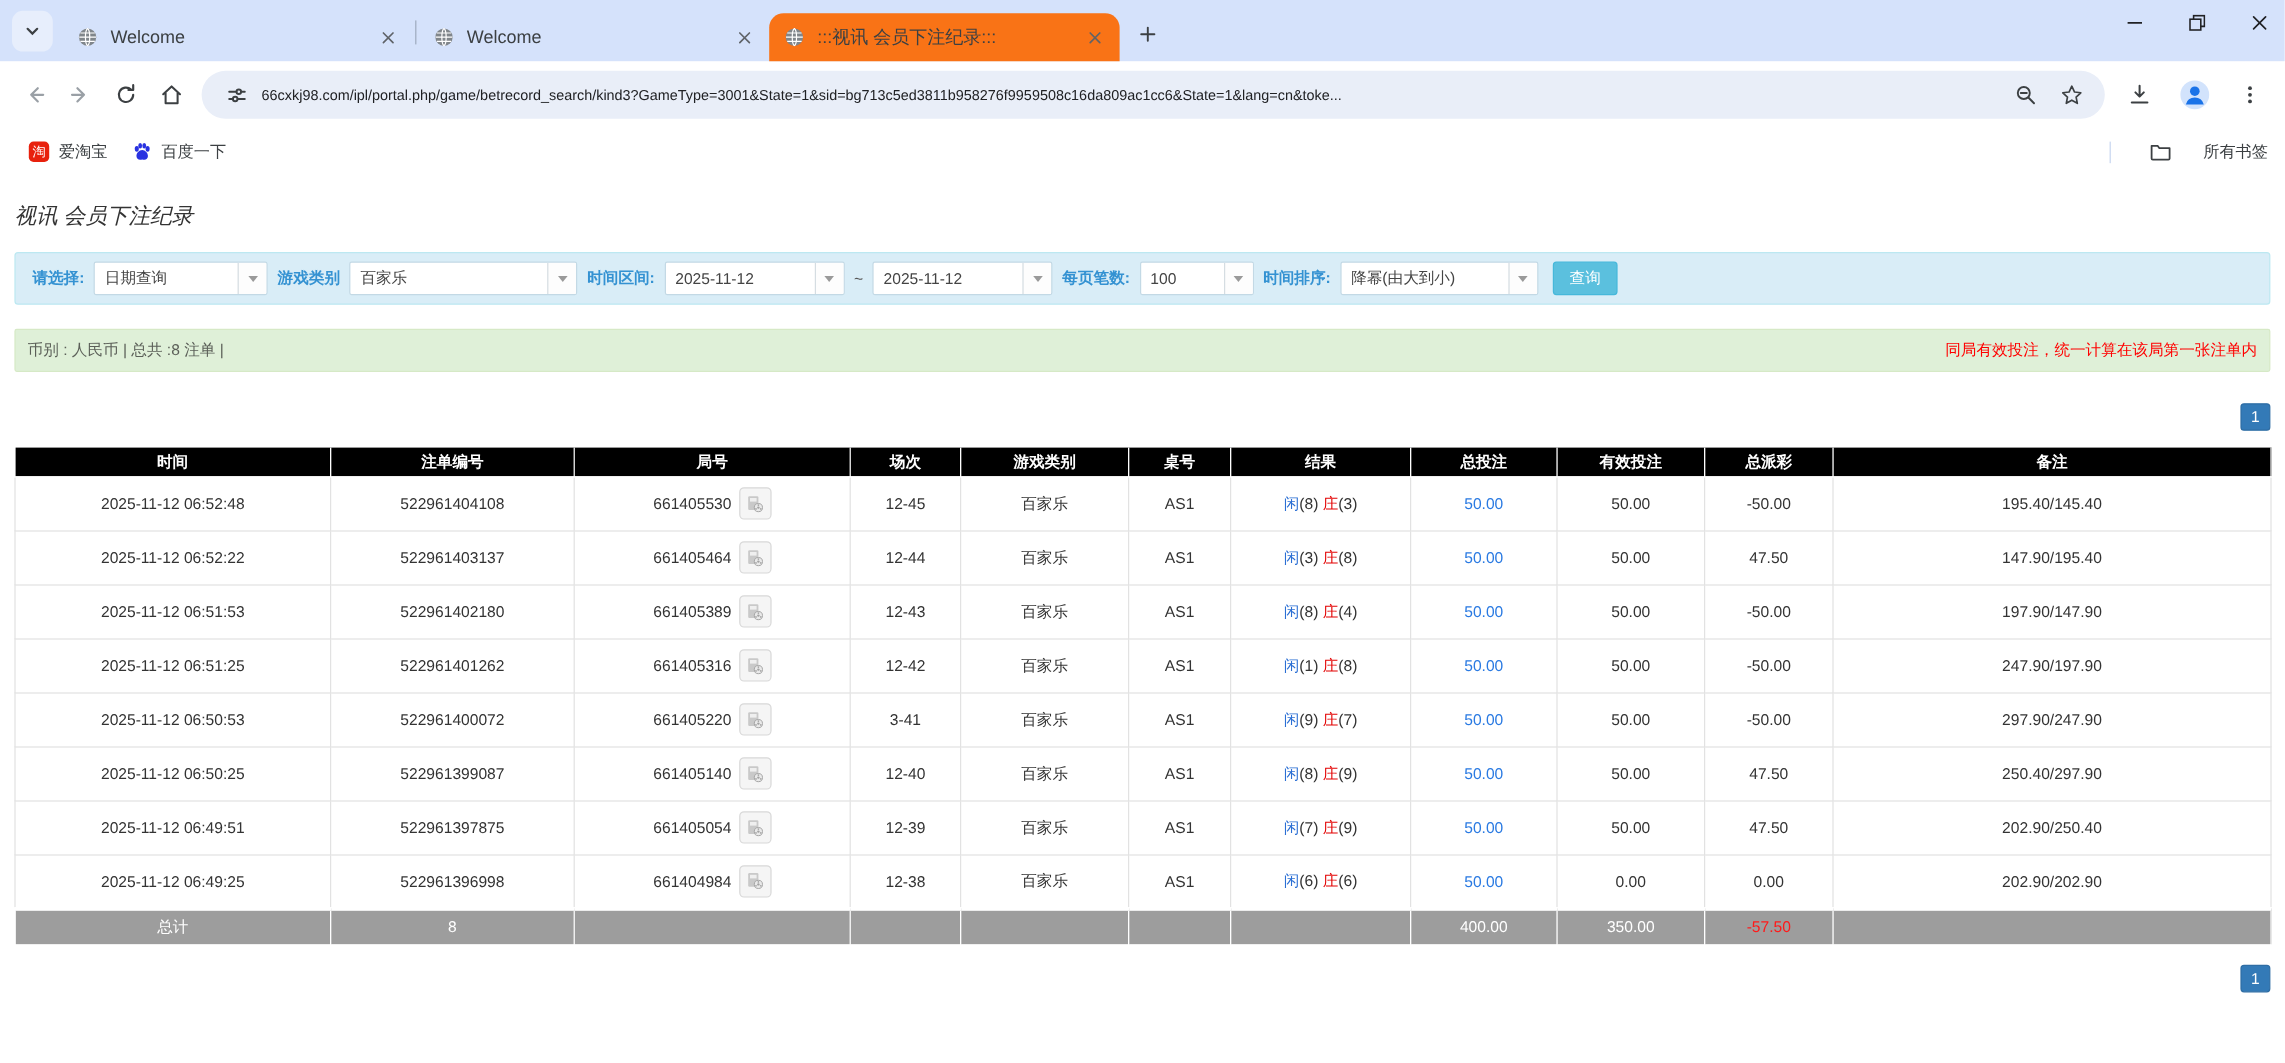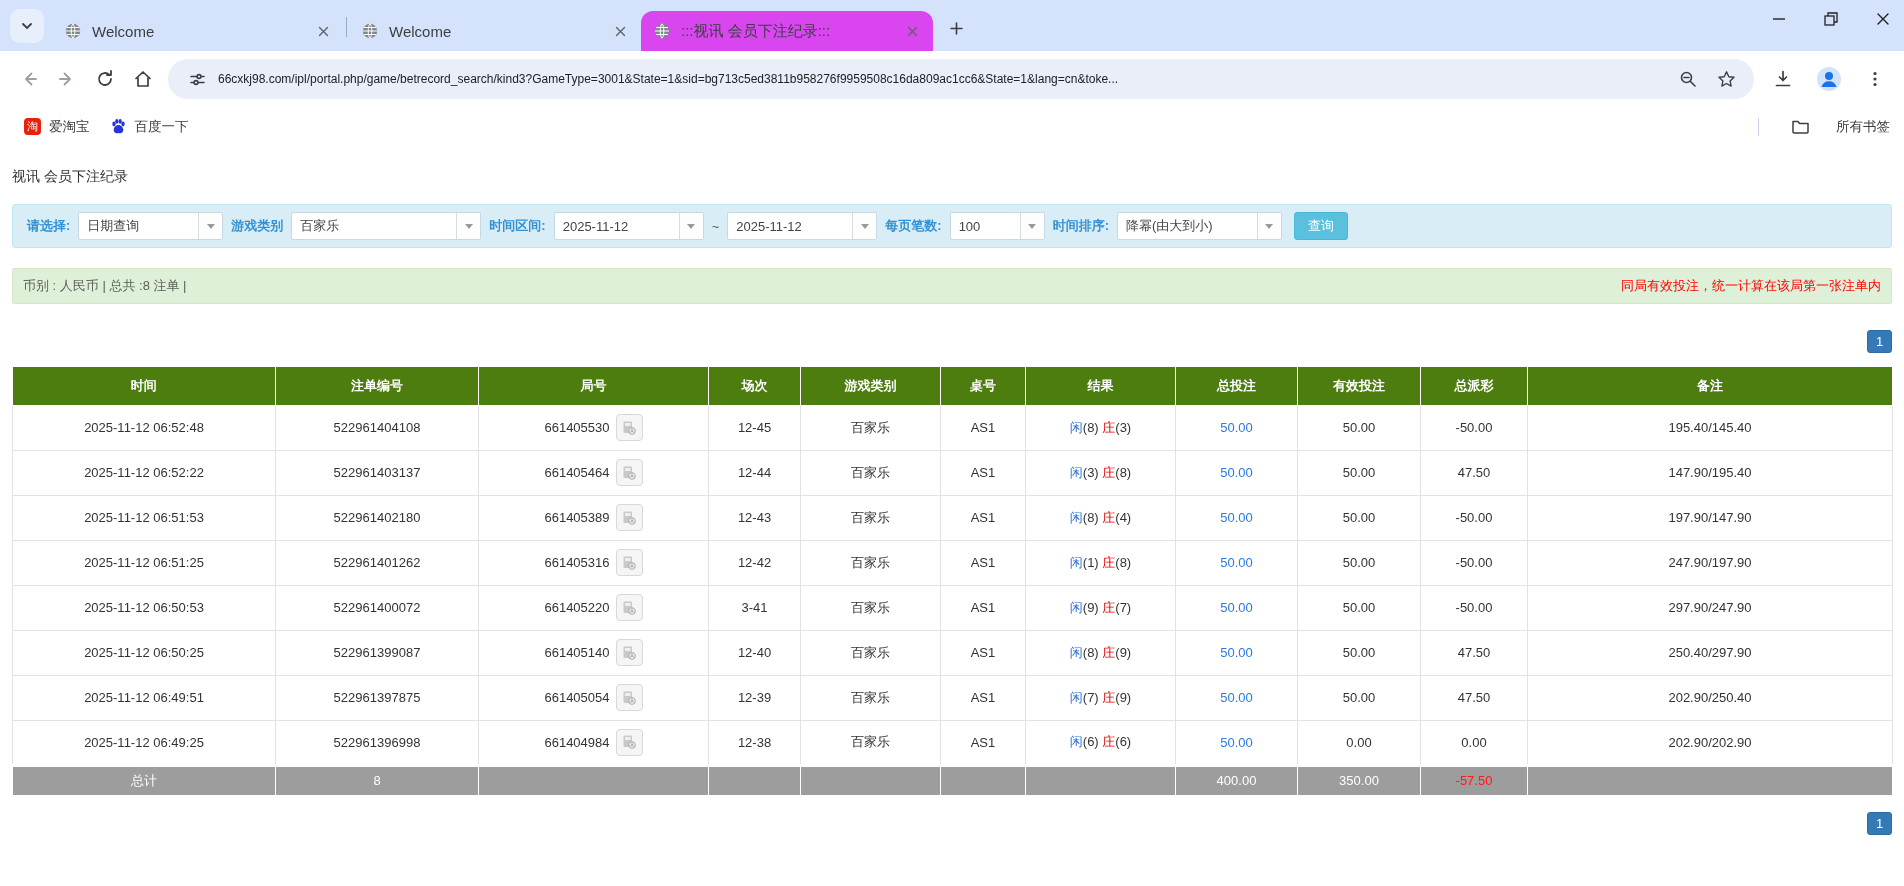--- a/index.html
+++ b/index.html
@@ -6,21 +6,21 @@
   html,body { width:1904px; height:886px; overflow:hidden; background:#fff;
     font-family:"Liberation Sans","DejaVu Sans",sans-serif; }
 
   
   .tab-strip { height:51px; background:#d5e2fb; display:flex; align-items:flex-end; position:relative; }
   .tab-search-btn { width:34px; height:34px; margin:0 8px 8px 10px; border-radius:9px; background:#e7eefc;
     display:flex; align-items:center; justify-content:center; cursor:pointer; }
   .tab { display:flex; align-items:center; height:40px; width:292px; padding:0 10px 0 12px;
     color:#3c4043; font-size:15px; position:relative; }
   .tab.inactive { border-radius:10px; }
-  .tab.active { background:#d946ef; border-radius:12px 12px 0 0; }
+  .tab.active { background:#f97316; border-radius:12px 12px 0 0; }
   .tab .favicon { flex:0 0 18px; margin-right:10px; }
   .tab .tab-title { flex:1; white-space:nowrap; overflow:hidden; }
   .tab .tab-close { flex:0 0 22px; height:22px; display:flex; align-items:center; justify-content:center; border-radius:50%; cursor:pointer; }
   .tab-divider { width:1px; height:20px; background:#9daabe; margin:0 2px 14px 2px; }
   .new-tab-btn { width:30px; height:30px; margin:0 0 8px 8px; display:flex; align-items:center; justify-content:center; border-radius:50%; cursor:pointer; }
   .win-controls { position:absolute; right:8px; top:6px; display:flex; gap:26px; align-items:center; }
   .win-btn { width:26px; height:26px; display:flex; align-items:center; justify-content:center; cursor:pointer; }
 
   .toolbar { height:56px; background:#fff; display:flex; align-items:center; padding:0 10px; }
   .nav-btn { width:38px; height:38px; display:flex; align-items:center; justify-content:center; border-radius:50%; cursor:pointer; }
@@ -33,21 +33,21 @@
   .bookmarks-bar { height:39px; background:#fff; display:flex; align-items:center; padding:0 14px; }
   .bookmark { display:flex; align-items:center; gap:8px; padding:4px 10px; border-radius:8px; cursor:pointer;
     font-size:13.5px; color:#3c4043; }
   .bm-icon-taobao { width:17px; height:17px; background:#e8210d; border-radius:4px; color:#fff; font-size:11px;
     display:flex; align-items:center; justify-content:center; }
   .bookmarks-right { margin-left:auto; display:flex; align-items:center; gap:26px; font-size:13.5px; color:#3c4043; }
   .bm-divider { width:1px; height:18px; background:#c6d5ef; margin-right:6px; }
 
   
   .content { padding:0 12px; }
-  .page-title { font-size:14px; font-weight:500; color:#333; margin:22px 0 18px 0; }
+  .page-title { font-size:18px; font-weight:500; color:#333; margin:22px 0 18px 0;font-style:italic; }
 
   .filter-panel { height:44px; background:#d9edf7; border:1px solid #bce8f1; border-radius:3px;
     display:flex; align-items:center; gap:8px; padding:0 14px; }
   .f-label { font-size:13px; font-weight:bold; color:#3492d2; white-space:nowrap; }
   .combo { display:flex; height:28px; background:#fff; border:1px solid #c3d9e5; border-radius:2px; overflow:hidden; }
   .combo input { border:0; outline:0; height:100%; padding:0 8px; font-size:13px; color:#444; width:100%;
     font-family:inherit; background:transparent; }
   .combo .arrow-btn { flex:0 0 24px; border-left:1px solid #d5dde2; background:#fdfdfd; display:flex;
     align-items:center; justify-content:center; cursor:pointer; }
   .caret-down { width:0; height:0; border-left:4px solid transparent; border-right:4px solid transparent; border-top:5px solid #9a9a9a; }
@@ -59,21 +59,21 @@
     display:flex; align-items:center; justify-content:space-between; padding:16px 10px; font-size:13px; }
   .info-left { color:#5b5f58; }
   .info-right { color:#ff0000; }
 
   .pager-row { display:flex; justify-content:flex-end; margin-top:26px; }
   .pager-row.bottom { margin-top:16px; }
   .page-btn { min-width:25px; height:23px; background:#337ab7; border:1px solid #2e6da4; border-radius:3px;
     color:#fff; font-size:13px; display:flex; align-items:center; justify-content:center; cursor:pointer; }
 
   table.bets { width:1880px; border-collapse:collapse; table-layout:fixed; margin-top:14px; }
-  table.bets th { background:#4d7c0f; color:#fff; font-size:13px; font-weight:bold; height:38px;
+  table.bets th { background:#000000; color:#fff; font-size:13px; font-weight:bold; height:24px;
     border-right:1px solid #fff; border-bottom:1px solid #fff; }
   table.bets td { height:45px; text-align:center; font-size:13px; color:#333;
     border:1px solid #e2e2e2; background:#fff; }
   td.amount-link span { color:#2a7ae2; cursor:pointer; }
   .neg { color:#ff0000; }
   .res-player { color:#2b6fd4; }
   .res-banker { color:#e20000; }
   .res-num { color:#333; }
   .round-cell { display:flex; align-items:center; justify-content:center; gap:6px; }
   .video-btn { width:27px; height:27px; border:1px solid #d8d8d8; border-radius:4px; background:#f5f5f5;

